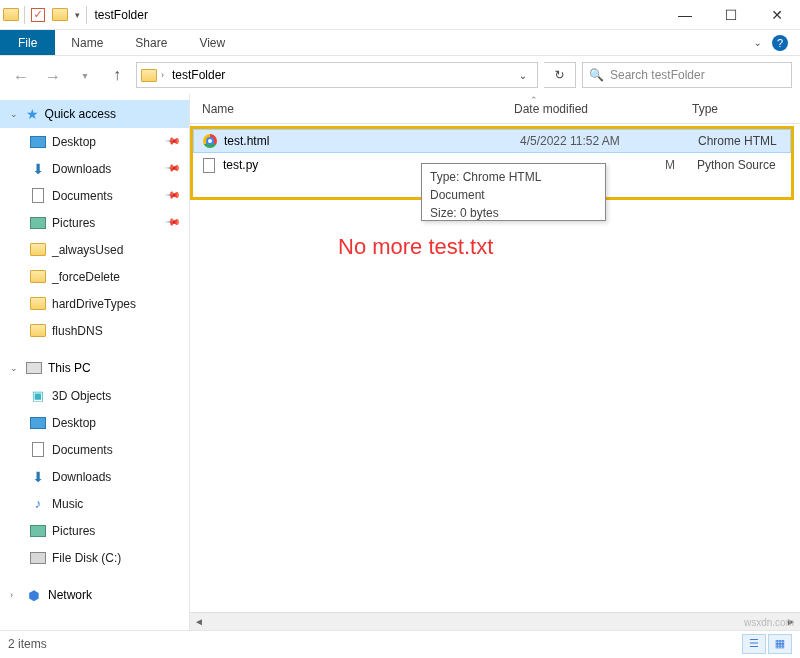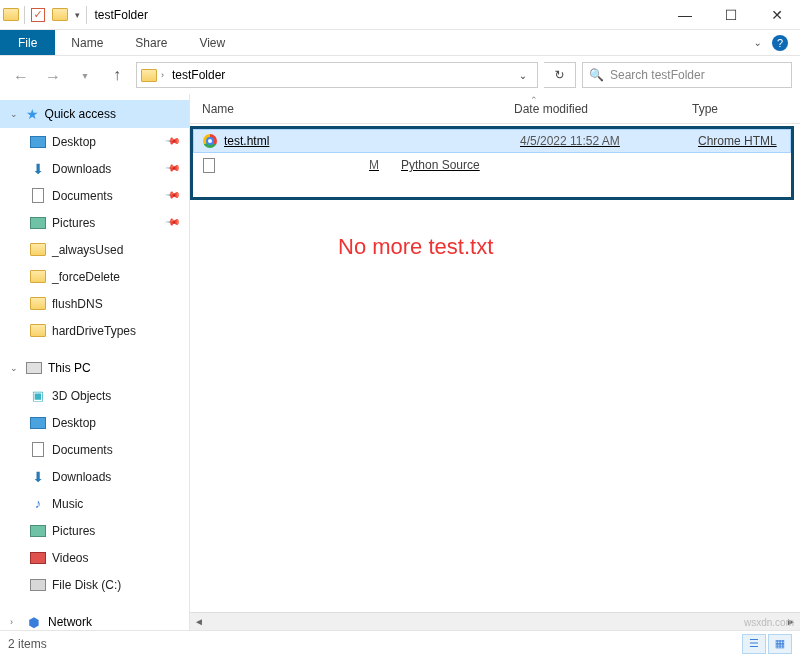--- a/index.html
+++ b/index.html
@@ -59,21 +59,21 @@
 .ic-net { color:#3a7edb; font-size:13px; }
 
 
 .main { flex:1; position:relative; }
 .cols { height:30px; display:flex; align-items:center; border-bottom:1px solid #e5e5e5; color:#444; padding-left:8px; }
 .col-name { width:316px; padding-left:4px; }
 .col-date { width:178px; }
 .col-type { flex:1; }
 .sort-ind { text-align:center; color:#888; font-size:9px; position:absolute; left:340px; top:1px; }
 
-.files-box { border:3px solid #0c4a6e; margin:2px 6px 0 0; position:relative;text-decoration:underline; }
+.files-box { border:3px solid #eab308; margin:2px 6px 0 0; position:relative; }
 .row { height:24px; display:flex; align-items:center; padding-left:8px; }
 .row.sel { background:#d6ebff; border:1px solid #a6d3ff; }
 .row .ficon { width:16px; height:16px; margin-right:6px; display:flex; align-items:center; justify-content:center; }
 .chrome-ic { width:14px; height:14px; border-radius:50%; background: conic-gradient(#ea4335 0 120deg,#34a853 120deg 240deg,#fbbc05 240deg 360deg); position:relative; }
 .chrome-ic:after { content:""; position:absolute; inset:3px; border-radius:50%; background:#fff; border:2px solid #4285f4; }
 .py-ic { width:12px; height:15px; background:#fff; border:1px solid #888; }
 .row .fname { width:296px; }
 .row .fdate { width:178px; color:#555; }
 .row .ftype { color:#404040; }
 
@@ -189,27 +189,27 @@
     <div class="side-item">
         <div class="ic">
           <div class="ic-folder"></div>
         </div>
         <span>_forceDelete</span>
       </div>
     <div class="side-item">
         <div class="ic">
           <div class="ic-folder"></div>
         </div>
+        <span>hardDriveTypes</span>
+      </div>
+    <div class="side-item">
+        <div class="ic">
+          <div class="ic-folder"></div>
+        </div>
         <span>flushDNS</span>
-      </div>
-    <div class="side-item">
-        <div class="ic">
-          <div class="ic-folder"></div>
-        </div>
-        <span>hardDriveTypes</span>
       </div>
 
     <div class="side-group-hdr" style="margin-top:10px;">
       <span class="caret">⌄</span>
       <div class="ic">
           <div class="ic-pc"></div>
         </div>
       <span>This PC</span>
     </div>
     <div class="side-item">
@@ -234,26 +234,20 @@
       </div>
     <div class="side-item">
         <div class="ic ic-music">♪</div>
         <span>Music</span>
       </div>
     <div class="side-item">
         <div class="ic">
           <div class="ic-pic"></div>
         </div>
         <span>Pictures</span>
-      </div>
-    <div class="side-item">
-        <div class="ic">
-          <div class="ic-video"></div>
-        </div>
-        <span>Videos</span>
       </div>
     <div class="side-item">
         <div class="ic">
           <div class="ic-disk"></div>
         </div>
         <span>File Disk (C:)</span>
       </div>
 
     <div class="side-group-hdr" style="margin-top:10px;">
       <span class="caret">›</span>
@@ -276,25 +270,31 @@
             <div class="chrome-ic"></div>
           </div>
         <div class="fname">test.html</div>
         <div class="fdate">4/5/2022 11:52 AM</div>
         <div class="ftype">Chrome HTML</div>
       </div>
       <div class="row">
         <div class="ficon">
             <div class="py-ic"></div>
           </div>
+        <div class="fname">test.py</div>
         <div class="fdate" style="text-align:right;padding-right:22px;">M</div>
         <div class="ftype">Python Source</div>
       </div>
       <div style="height:20px;"></div>
 
+      <div class="tooltip">
+        <div>Type: Chrome HTML Document</div>
+        <div>Size: 0 bytes</div>
+
+      </div>
     </div>
 
     <div class="annotation">No more test.txt</div>
 
     <div class="hscroll">
       <div class="arr">◄</div>
       <div class="htrack"></div>
       <div class="arr">►</div>
     </div>
   </div>

